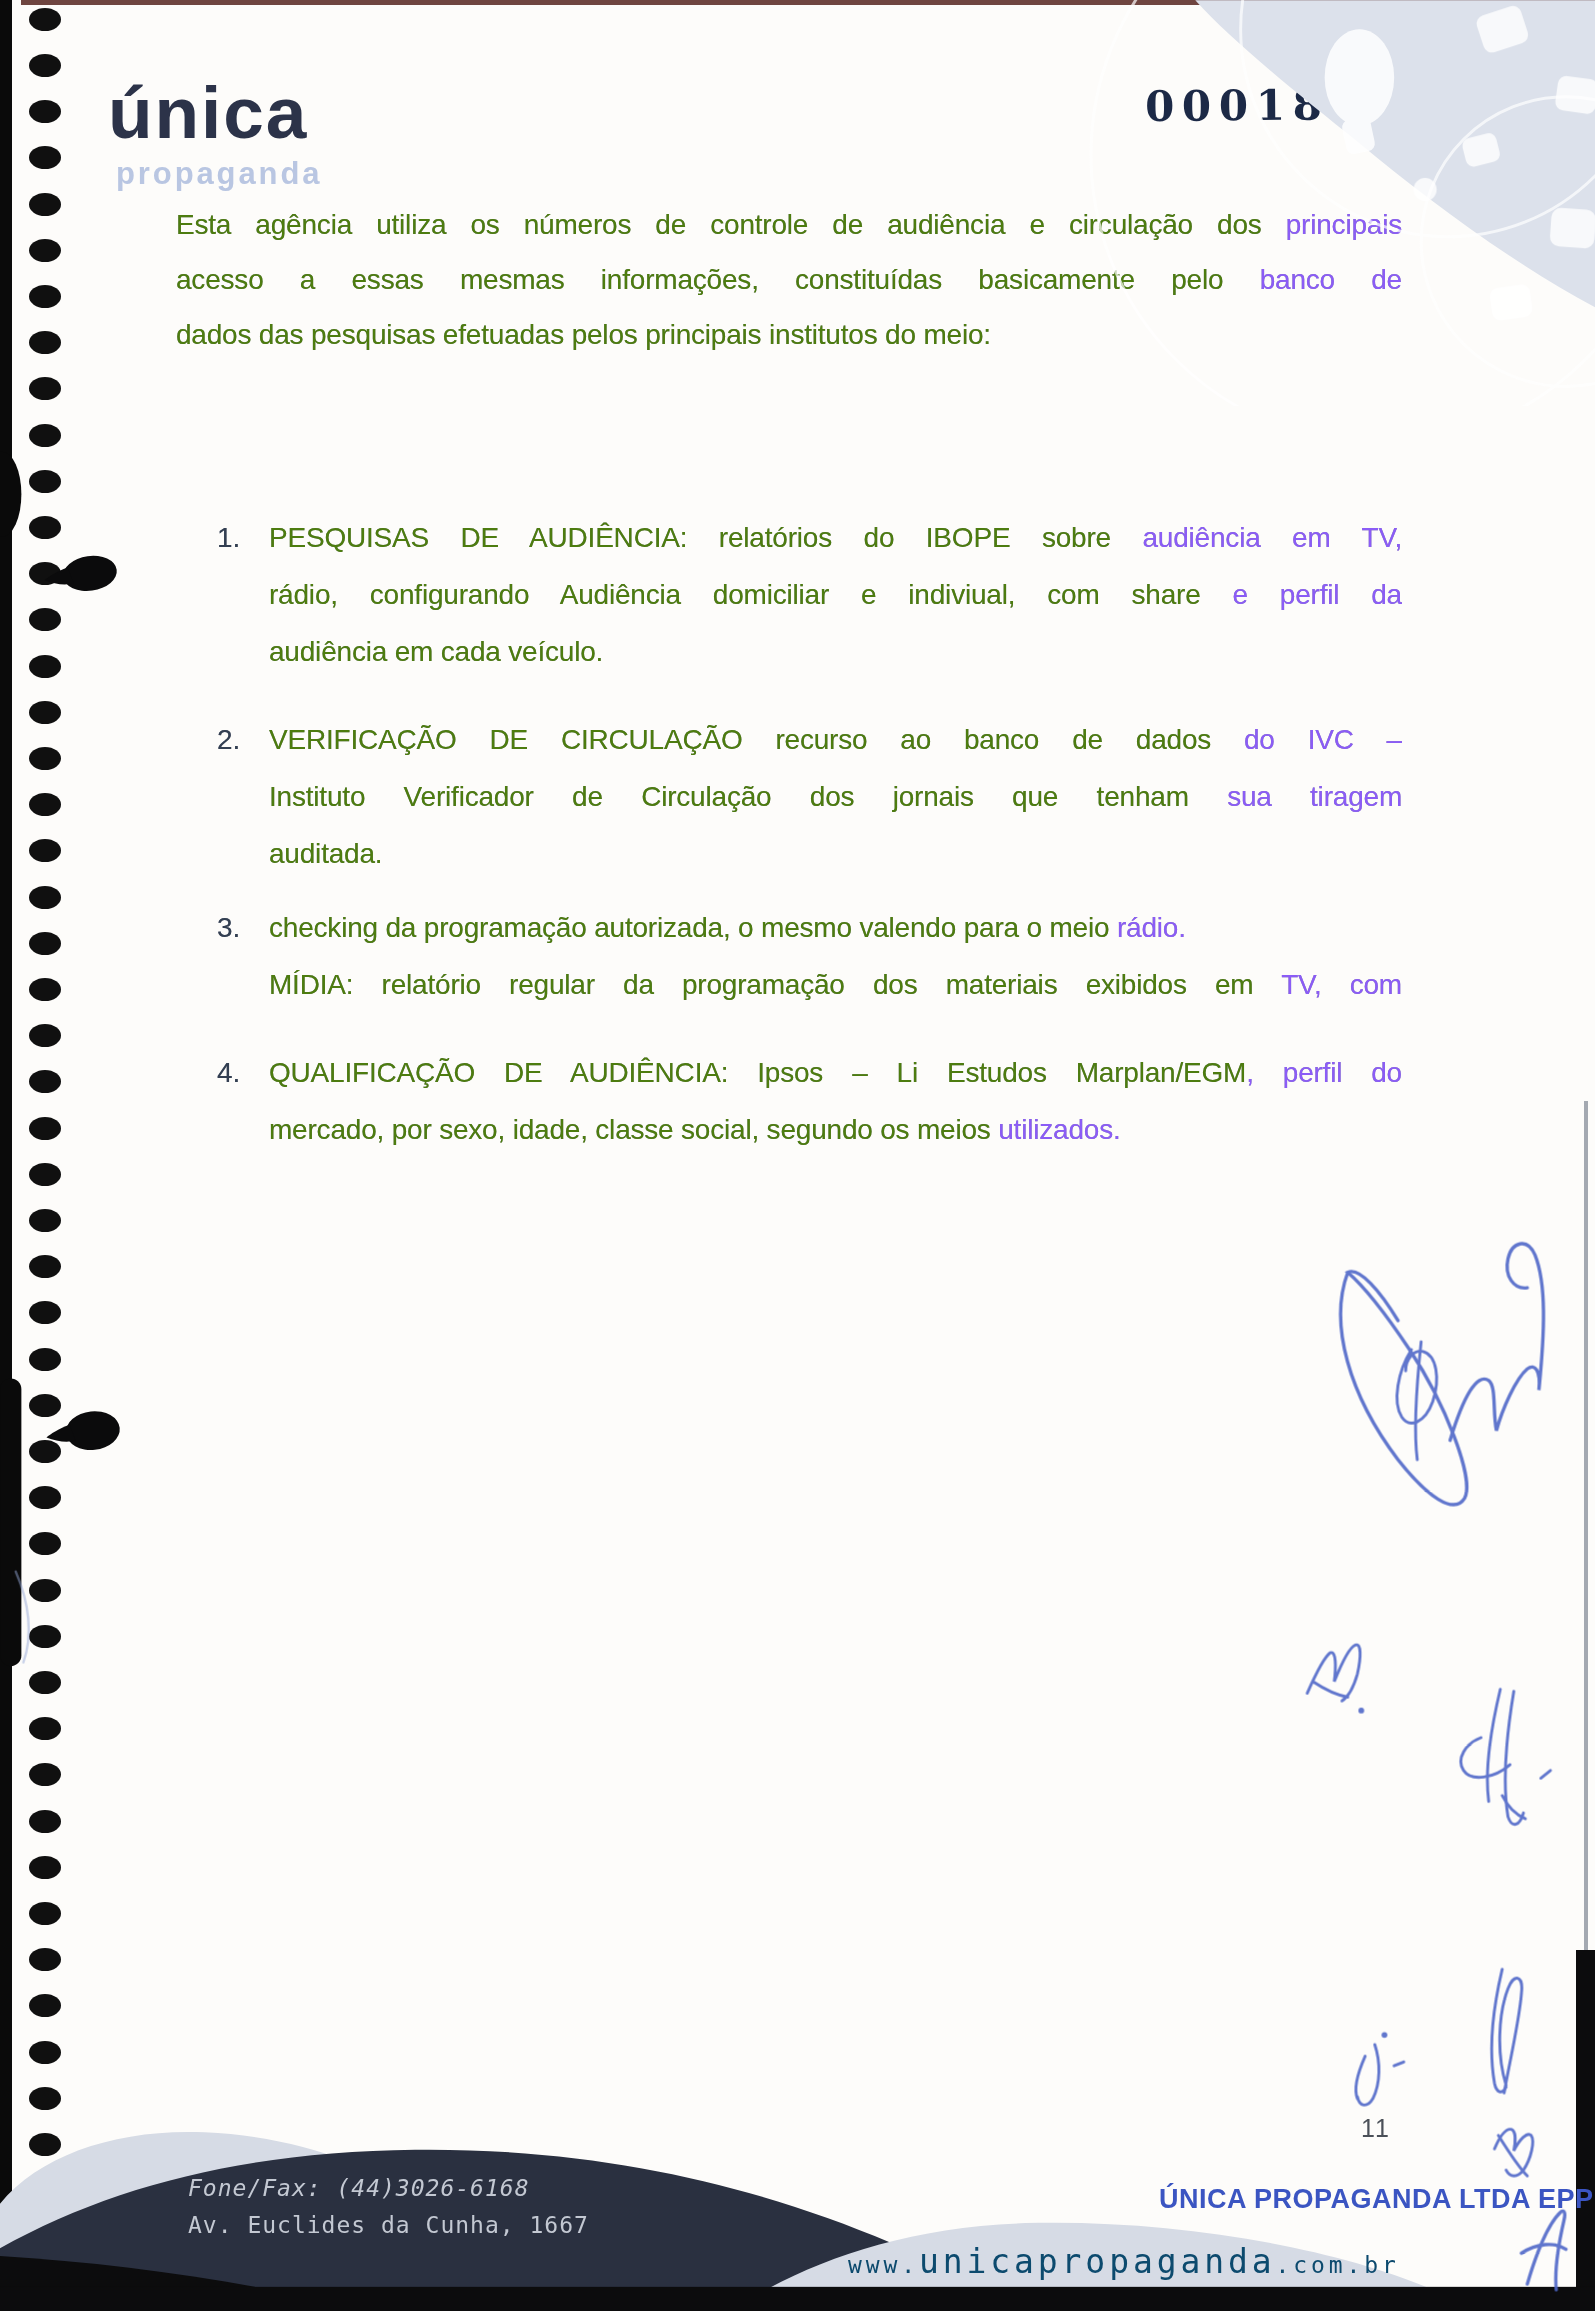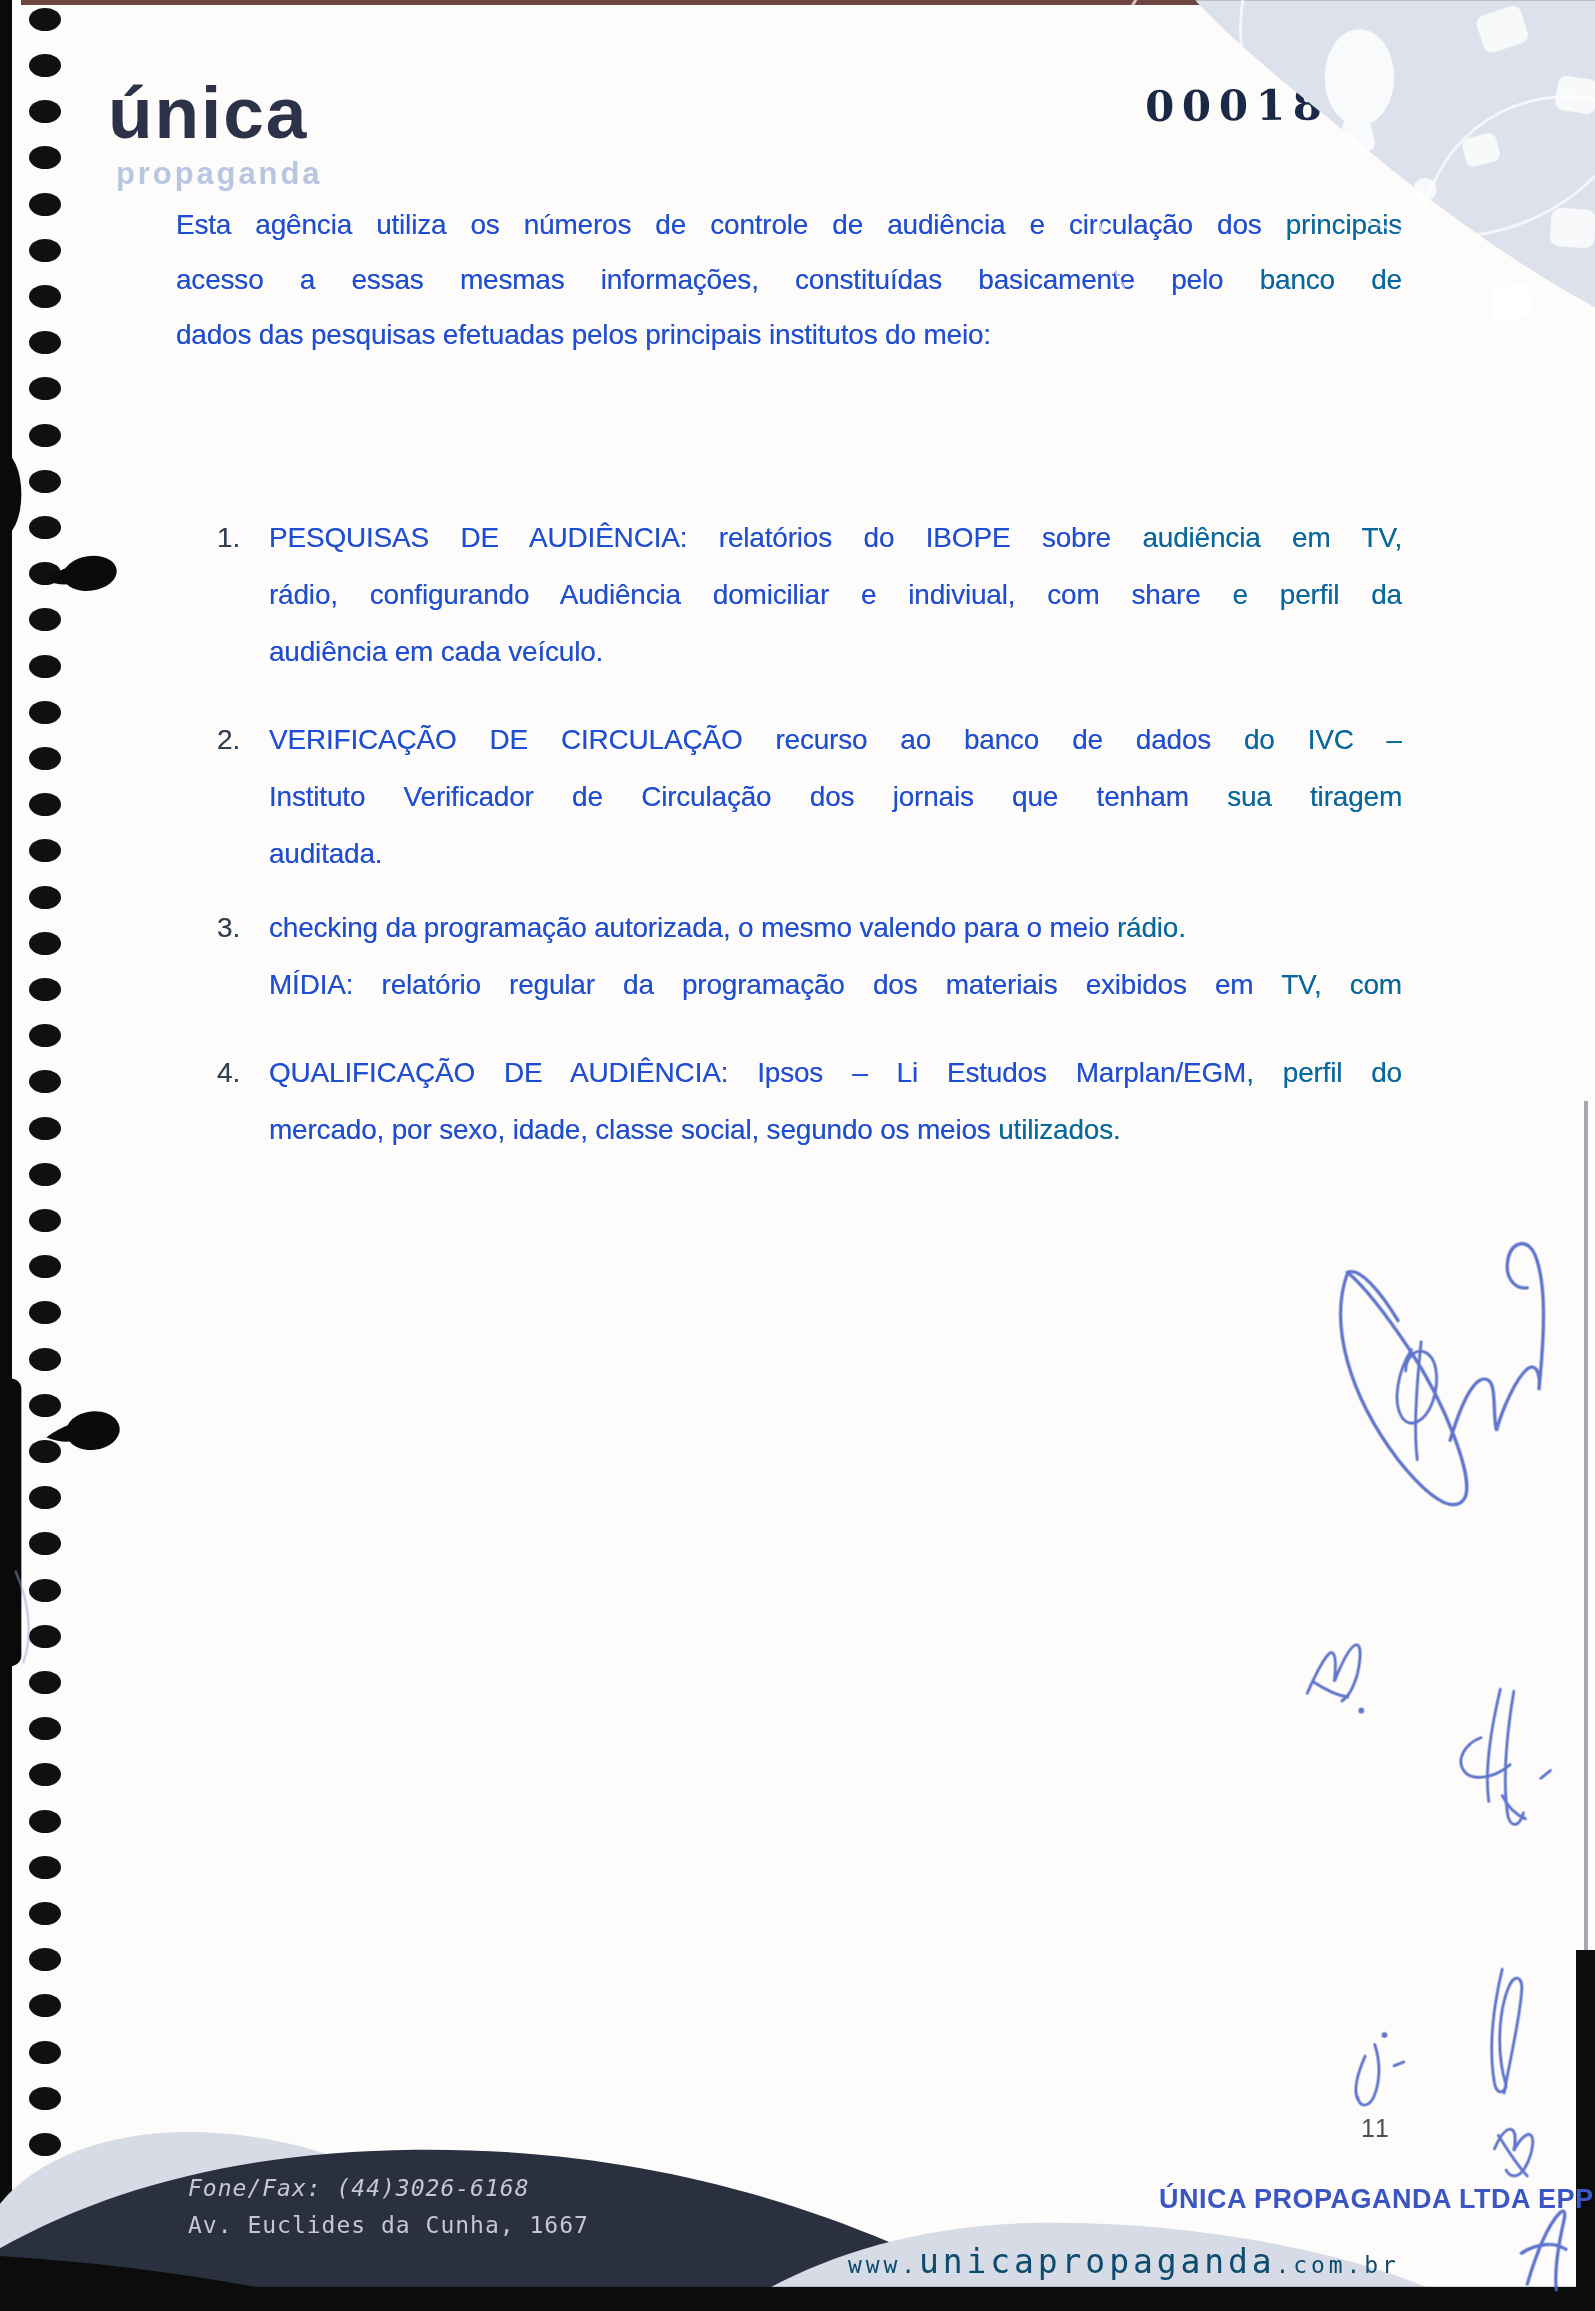--- a/index.html
+++ b/index.html
@@ -19,22 +19,22 @@
   #stamp{position:absolute;left:1145px;top:81px;font-family:"DejaVu Serif", serif;font-weight:700;
          font-size:42px;letter-spacing:7.7px;color:#1c2946;transform:rotate(-0.5deg);}
   
   #paragraph{position:absolute;left:176px;top:197px;width:1226px;}
   #list{position:absolute;left:217px;top:509px;width:1185px;}
   .tline{font-size:28px;letter-spacing:-0.2px;color:#333f52;overflow:hidden;white-space:normal;
          text-shadow:0 0 0.5px rgba(45,56,80,.55);}
   #paragraph .tline{line-height:55px;height:55px;}
   #list .tline{line-height:57px;height:57px;}
   .just{text-align:justify;text-align-last:justify;}
-  .seg-blue{color:#0369a1;}
-  .seg-dark{color:#1d4ed8;}
+  .seg-blue{color:#8b5cf6;}
+  .seg-dark{color:#4d7c0f;}
   .litem{position:relative;padding-left:52px;}
   .litem.m1{margin-bottom:31px;} .litem.m2{margin-bottom:17.4px;} .litem.m3{margin-bottom:31px;}
   .lnum{position:absolute;left:0;top:0;line-height:57px;font-size:28px;color:#333f52;
         text-shadow:0 0 0.5px rgba(45,56,80,.55);}
   
   #page-number{position:absolute;left:1361px;top:2114px;font-size:25px;letter-spacing:1.9px;color:#4b5058;}
   
   .contact-line{position:absolute;left:188px;font-family:"DejaVu Sans Mono", monospace;
                 font-size:23px;letter-spacing:1px;color:#c3c8d2;z-index:6;}
   #contact-phone{top:2175px;font-style:italic;} #contact-address{top:2212px;} #contact-cep{top:2249px;}

